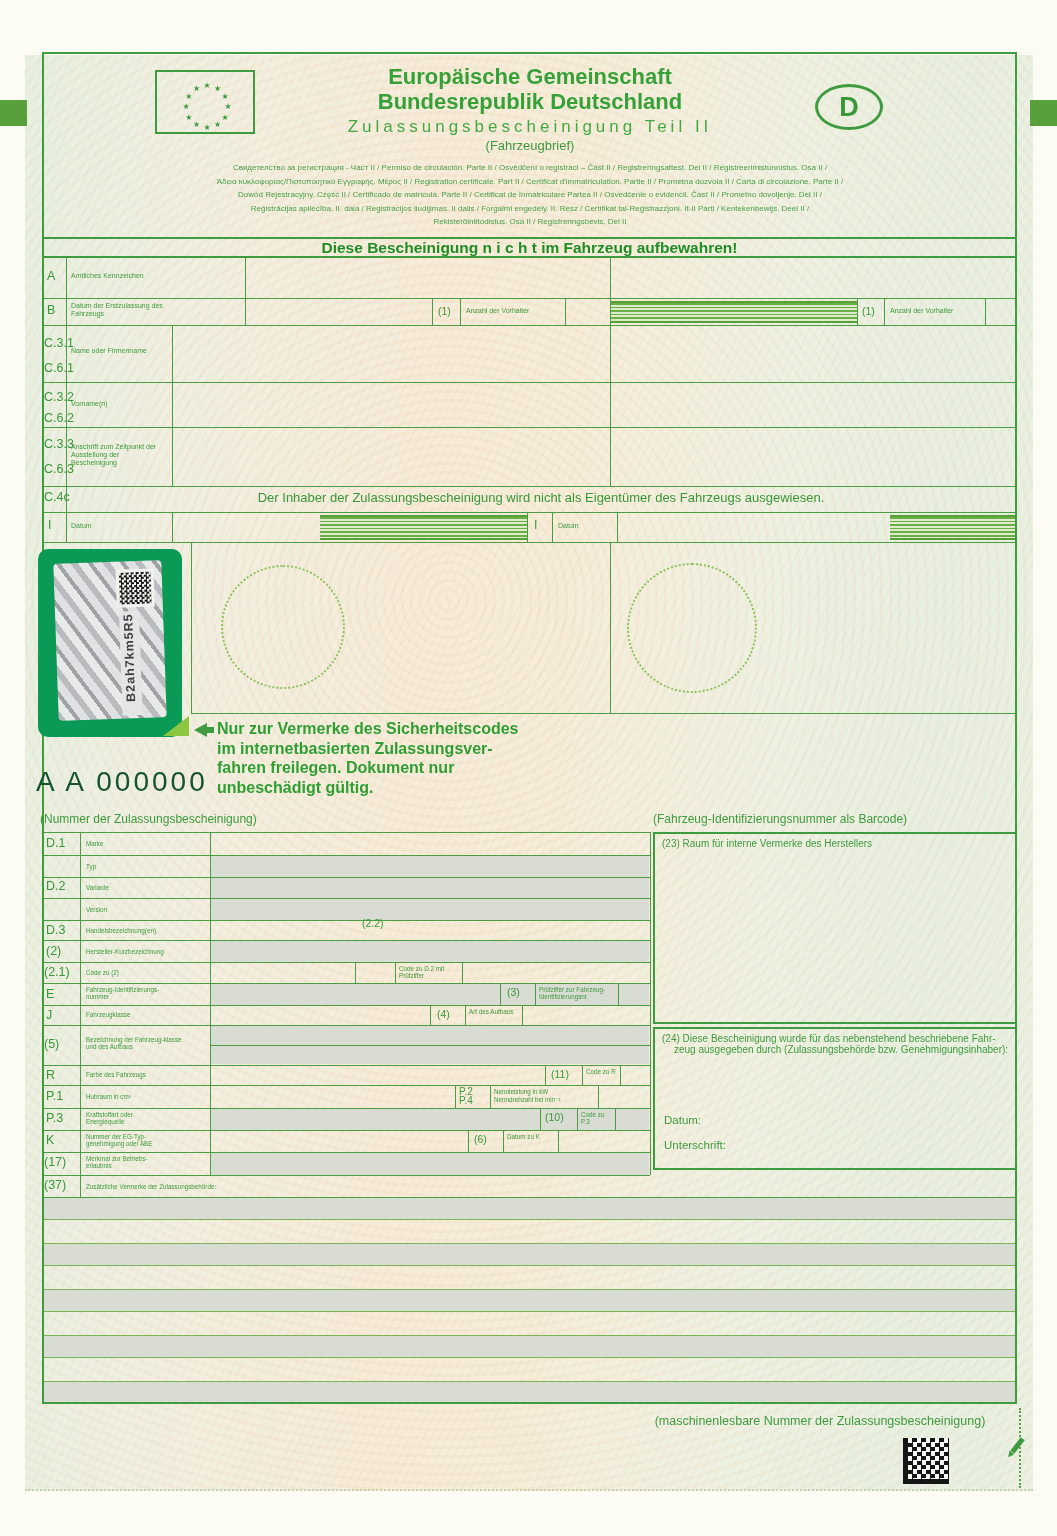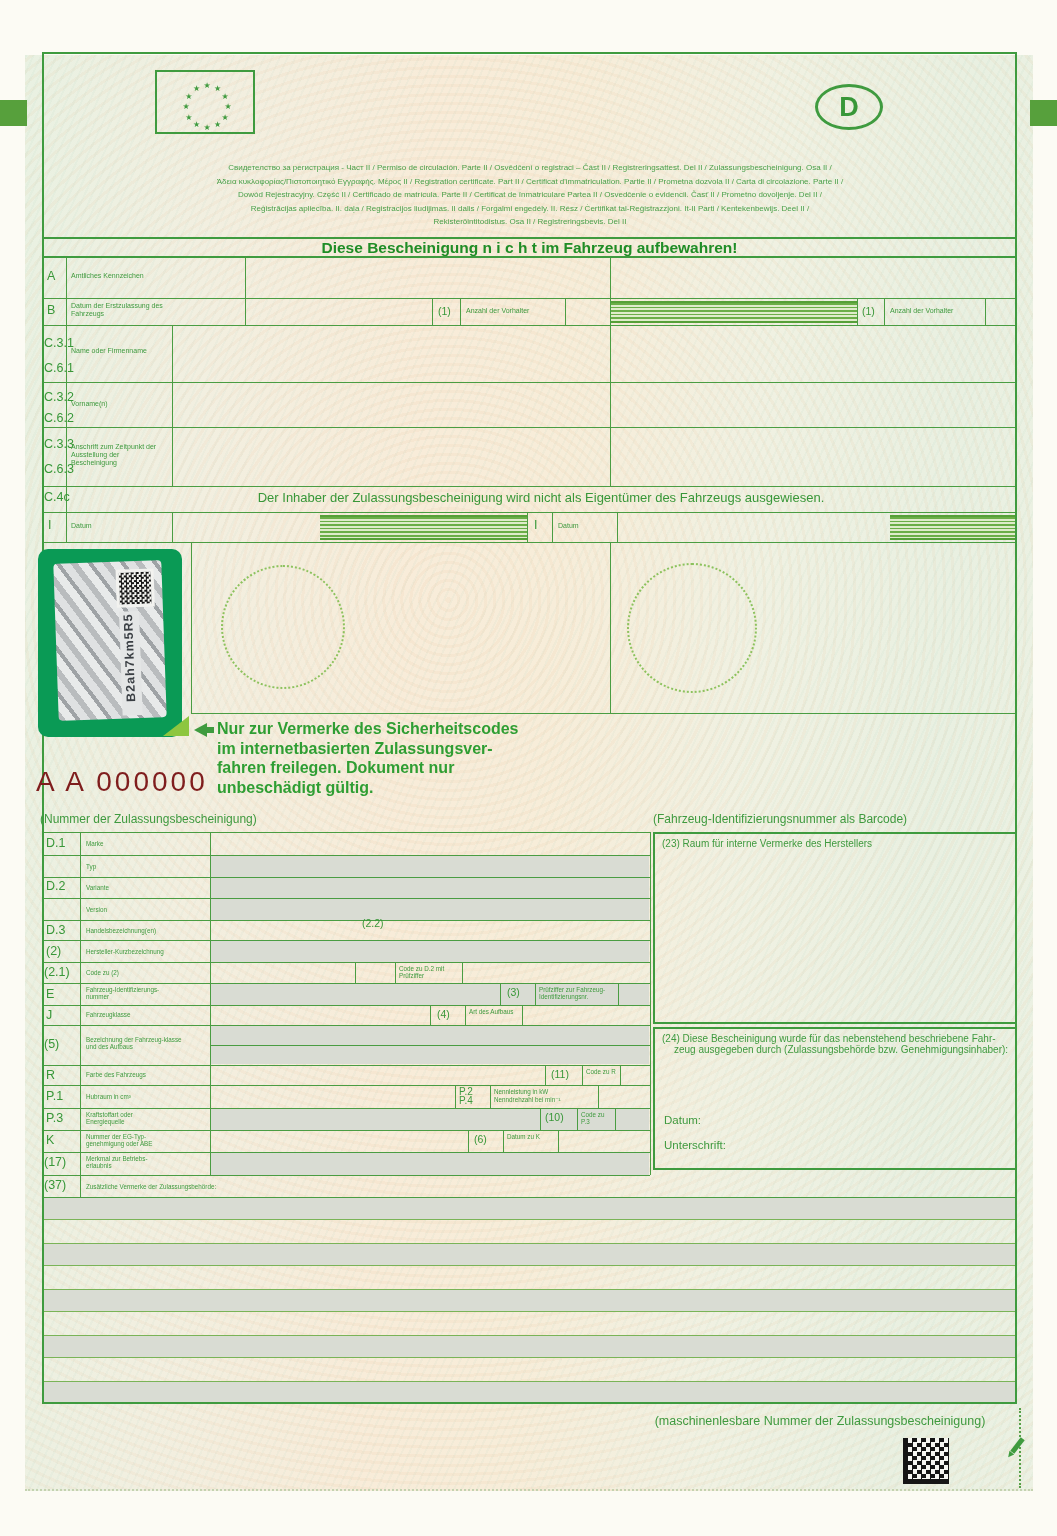--- a/index.html
+++ b/index.html
@@ -33,21 +33,21 @@
   .title-small{font-size:13px;line-height:15px;color:#3f9a3f}
   .mltext{position:absolute;left:55px;top:161px;width:950px;text-align:center;
           font-size:8px;line-height:13.5px;color:#4aa04a}
   .notice{position:absolute;left:42px;top:237px;width:975px;height:21px;
           border-top:2px solid #3f9b3f;border-bottom:2px solid #3f9b3f;text-align:center;
           font-weight:bold;font-size:15.5px;line-height:17px;color:#1f8d26}
   .star{position:absolute;font-size:8px;color:#3f9b3f;transform:translate(-50%,-50%)}
   .box{position:absolute;border:2px solid #3f9b3f}
   .instr{position:absolute;left:217px;top:719px;width:330px;font-weight:bold;
          font-size:16px;line-height:19.5px;color:#2f9e33}
-  .serial{position:absolute;left:36px;top:766px;font-size:28px;letter-spacing:3px;color:#7f1d1d}
+  .serial{position:absolute;left:36px;top:766px;font-size:28px;letter-spacing:3px;color:#14532d}
   .checker{background:repeating-conic-gradient(#151515 0% 25%,#f6f6f2 0% 50%)}
 </style>
 </head>
 <body>
 
 <div id="page">
   <div id="paper"></div>
 
   <div class="abs" style="left:0;top:100px;width:27px;height:26px;background:#57a03c"></div>
   <div class="abs" style="left:1030px;top:100px;width:27px;height:26px;background:#57a03c"></div>
@@ -147,28 +147,34 @@
     <span class="star" style="left:68.2px;top:44.5px">★</span>
       <span class="star" style="left:60.5px;top:52.2px">★</span>
     <span class="star" style="left:50px;top:55px">★</span>
       <span class="star" style="left:39.5px;top:52.2px">★</span>
     <span class="star" style="left:31.8px;top:44.5px">★</span>
       <span class="star" style="left:29px;top:34px">★</span>
     <span class="star" style="left:31.8px;top:23.5px">★</span>
       <span class="star" style="left:39.5px;top:15.8px">★</span>
   </div>
 
+  <div class="title-block">
+    <div class="title-bold">Europäische Gemeinschaft</div>
+    <div class="title-bold">Bundesrepublik Deutschland</div>
+    <div class="title-spaced">Zulassungsbescheinigung Teil II</div>
+    <div class="title-small">(Fahrzeugbrief)</div>
+  </div>
 
   <div class="abs" style="left:815px;top:84px;width:68px;height:46px;border:3px solid #3f9b3f;border-radius:50%;
        text-align:center;font-size:27px;line-height:41px;font-weight:bold;color:#389738">
     <span>D</span>
   </div>
 
   <div class="mltext">
-    <div>Свидетелство за регистрация - Част II / Permiso de circulación. Parte II / Osvědčení o registraci – Část II / Registreringsattest. Del II / Zulassungsbescheinigung. Osa II /</div>
+    <div>Свидетелство за регистрация - Част II / Permiso de circulación. Parte II / Osvědčení o registraci – Část II / Registreringsattest. Del II / Registreerimistunnistus. Osa II /</div>
     <div>Άδεια κυκλοφορίας/Πιστοποιητικό Εγγραφής. Μέρος II / Registration certificate. Part II / Certificat d'immatriculation. Partie II / Prometna dozvola II / Carta di circolazione. Parte II /</div>
     <div>Dowód Rejestracyjny. Część II / Certificado de matrícula. Parte II / Certificat de înmatriculare Partea II / Osvedčenie o evidencii. Časť II / Prometno dovoljenje. Del II /</div>
     <div>Reģistrācijas apliecība. II. daļa / Registracijos liudijimas. II dalis / Forgalmi engedély. II. Rész / Ċertifikat tal-Reġistrazzjoni. It-II Parti / Kentekenbewijs. Deel II /</div>
     <div>Rekisteröintitodistus. Osa II / Registreringsbevis. Del II</div>
   </div>
 
   <div class="notice">Diese Bescheinigung n i c h t im Fahrzeug aufbewahren!</div>
 
   <div class="key" style="left:47px;top:270px">A</div>
   <div class="t7" style="left:71px;top:272px;width:120px">Amtliches Kennzeichen</div>

